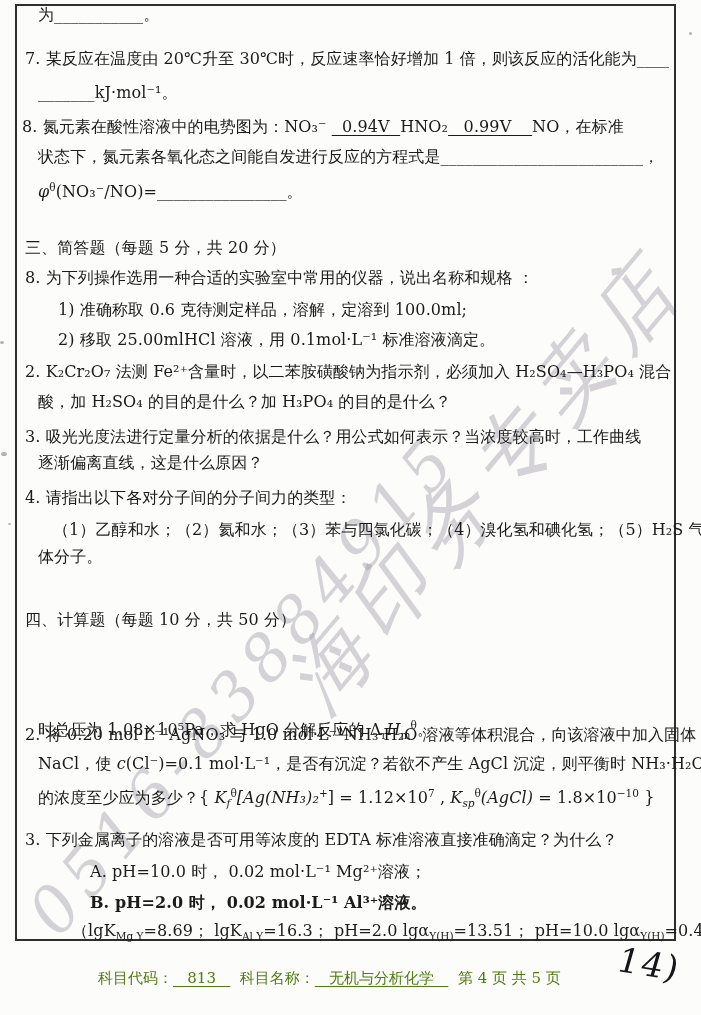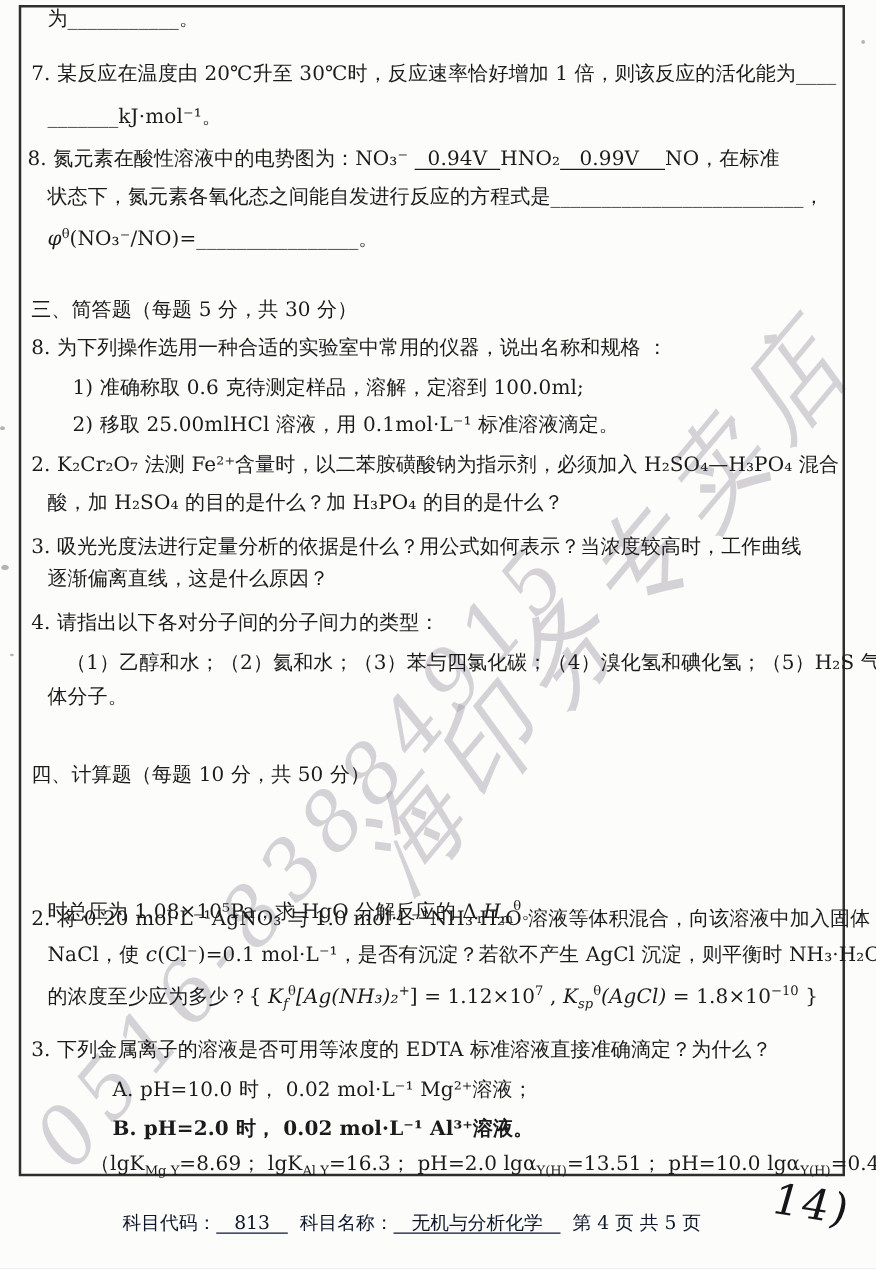--- a/index.html
+++ b/index.html
@@ -25,21 +25,21 @@
   .frac .fn{display:block;border-bottom:1.3px solid #222;padding:0 3px;}
   .frac .fd{display:block;}
   .wm{
     position:absolute;transform-origin:0 50%;pointer-events:none;
     color:rgba(158,152,165,0.42);font-style:italic;white-space:nowrap;
     font-family:"DejaVu Serif",serif;
   }
   .wm1{left:305px;top:645px;font-size:80px;letter-spacing:14px;transform:rotate(-50deg);}
   .wm2{left:42px;top:888px;font-size:64px;letter-spacing:9px;transform:rotate(-50deg);}
   .footer-line{
-    position:absolute;left:98px;top:969px;white-space:nowrap;font-size:15px;color:#0f172a;
+    position:absolute;left:98px;top:969px;white-space:nowrap;font-size:15px;color:#4d7c0f;
   }
   .handwriting{
     position:absolute;left:618px;top:944px;font-size:34px;color:#15151a;
     transform:rotate(9deg) skewX(-7deg);font-family:"DejaVu Serif",serif;
     letter-spacing:2px;
   }
   .speck{position:absolute;background:#6a6a6a;opacity:0.5;border-radius:50%;}
 </style>
 </head>
 <body>
@@ -51,21 +51,21 @@
 
   <div class="border-box"></div>
 
   <div class="line" style="left:38px;top:4px;">为___________。</div>
   <div class="line" style="left:25px;top:48px;">7. 某反应在温度由 20℃升至 30℃时，反应速率恰好增加 1 倍，则该反应的活化能为____</div>
   <div class="line" style="left:38px;top:82px;">_______kJ·mol⁻¹。</div>
   <div class="line" style="left:22px;top:116px;"><span>8. 氮元素在酸性溶液中的电势图为：NO₃⁻ </span><span class="ul">&nbsp;&nbsp;0.94V&nbsp;&nbsp;</span><span>HNO₂</span><span class="ul">&nbsp;&nbsp;&nbsp;0.99V&nbsp;&nbsp;&nbsp;&nbsp;</span><span>NO，在标准</span></div>
   <div class="line" style="left:38px;top:146px;">状态下，氮元素各氧化态之间能自发进行反应的方程式是_________________________，</div>
   <div class="line" style="left:38px;top:176px;"><span class="it">φ</span><span class="sup">θ</span><span>(NO₃⁻/NO)=________________。</span></div>
 
-  <div class="line" style="left:25px;top:237px;">三、简答题（每题 5 分，共 30 分）</div>
+  <div class="line" style="left:25px;top:237px;">三、简答题（每题 5 分，共 20 分）</div>
   <div class="line" style="left:25px;top:267px;">8. 为下列操作选用一种合适的实验室中常用的仪器，说出名称和规格 ：</div>
   <div class="line" style="left:58px;top:299px;">1) 准确称取 0.6 克待测定样品，溶解，定溶到 100.0ml;</div>
   <div class="line" style="left:58px;top:329px;">2) 移取 25.00mlHCl 溶液，用 0.1mol·L⁻¹ 标准溶液滴定。</div>
   <div class="line" style="left:25px;top:361px;">2. K₂Cr₂O₇ 法测 Fe²⁺含量时，以二苯胺磺酸钠为指示剂，必须加入 H₂SO₄—H₃PO₄ 混合</div>
   <div class="line" style="left:38px;top:391px;">酸，加 H₂SO₄ 的目的是什么？加 H₃PO₄ 的目的是什么？</div>
   <div class="line" style="left:25px;top:426px;">3. 吸光光度法进行定量分析的依据是什么？用公式如何表示？当浓度较高时，工作曲线</div>
   <div class="line" style="left:38px;top:452px;">逐渐偏离直线，这是什么原因？</div>
   <div class="line" style="left:25px;top:487px;">4. 请指出以下各对分子间的分子间力的类型：</div>
   <div class="line" style="left:53px;top:519px;">（1）乙醇和水；（2）氦和水；（3）苯与四氯化碳；（4）溴化氢和碘化氢；（5）H₂S 气</div>
   <div class="line" style="left:38px;top:546px;">体分子。</div>

